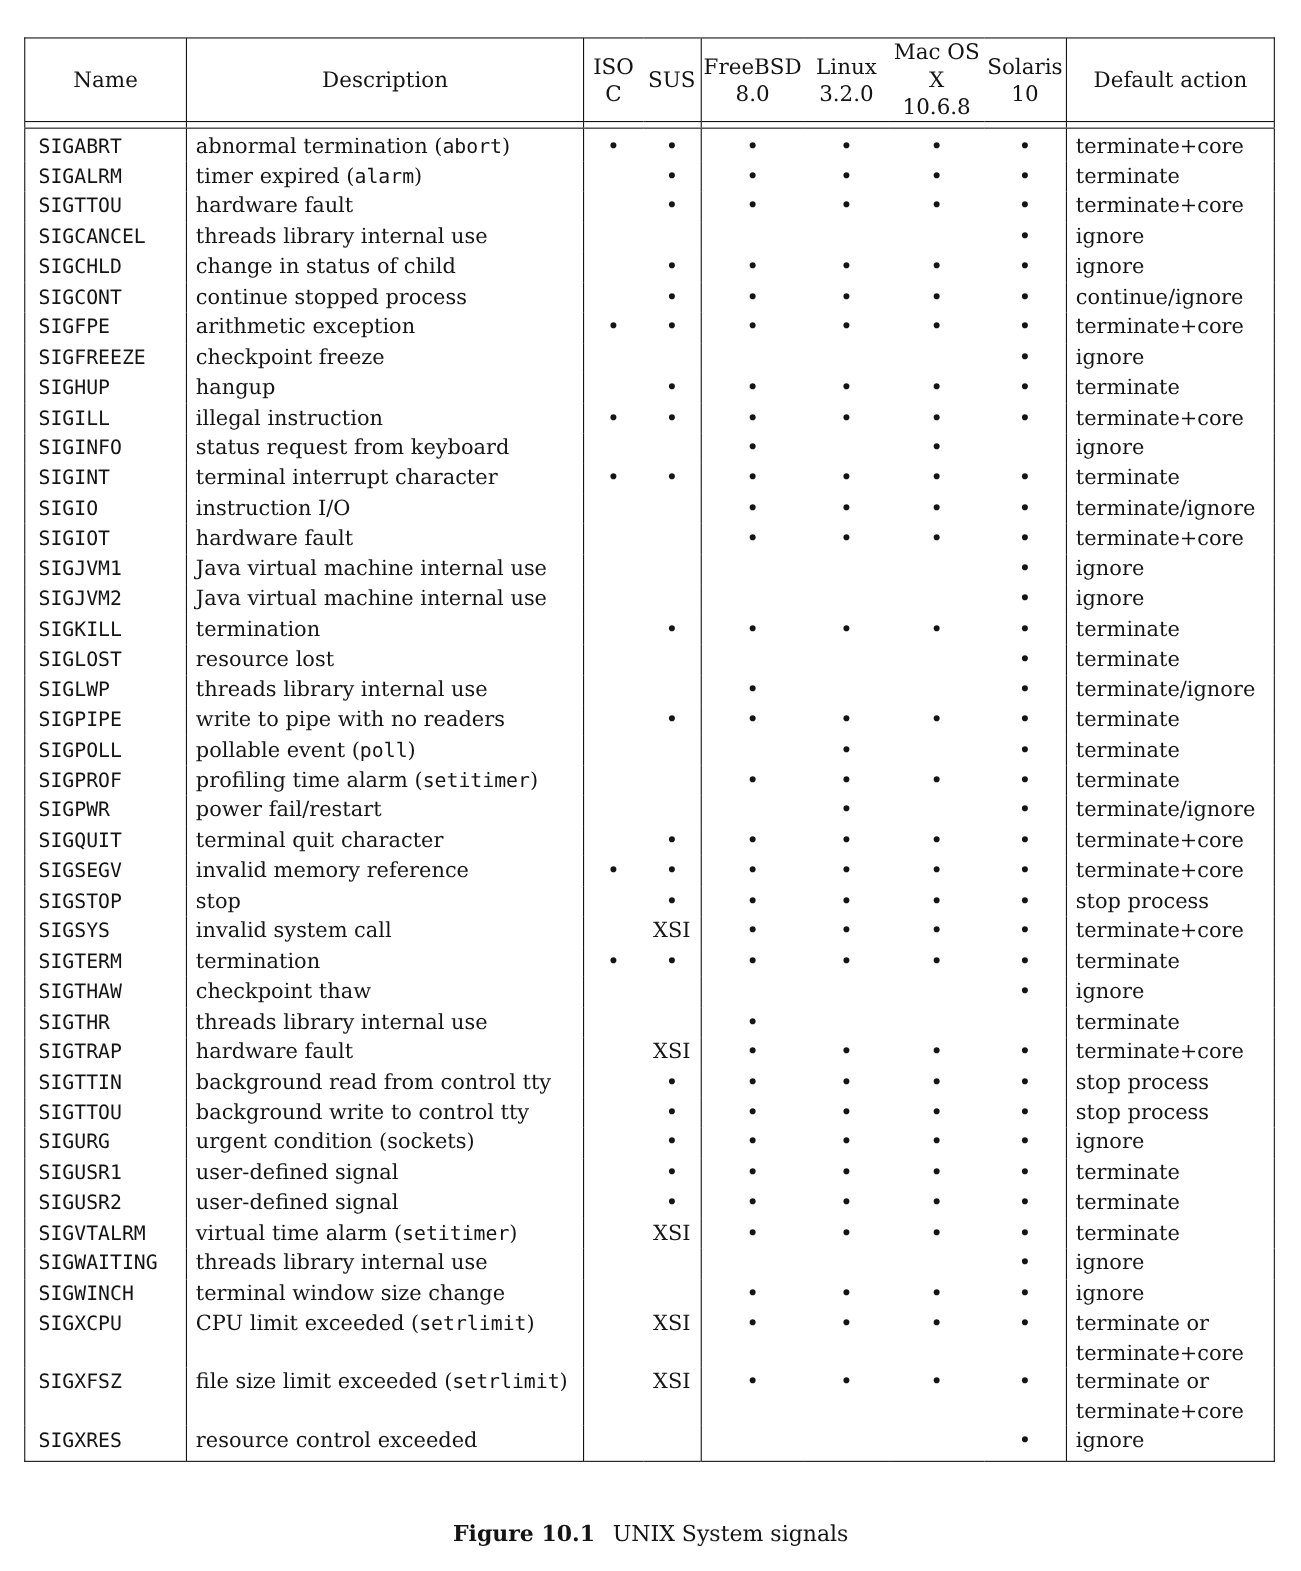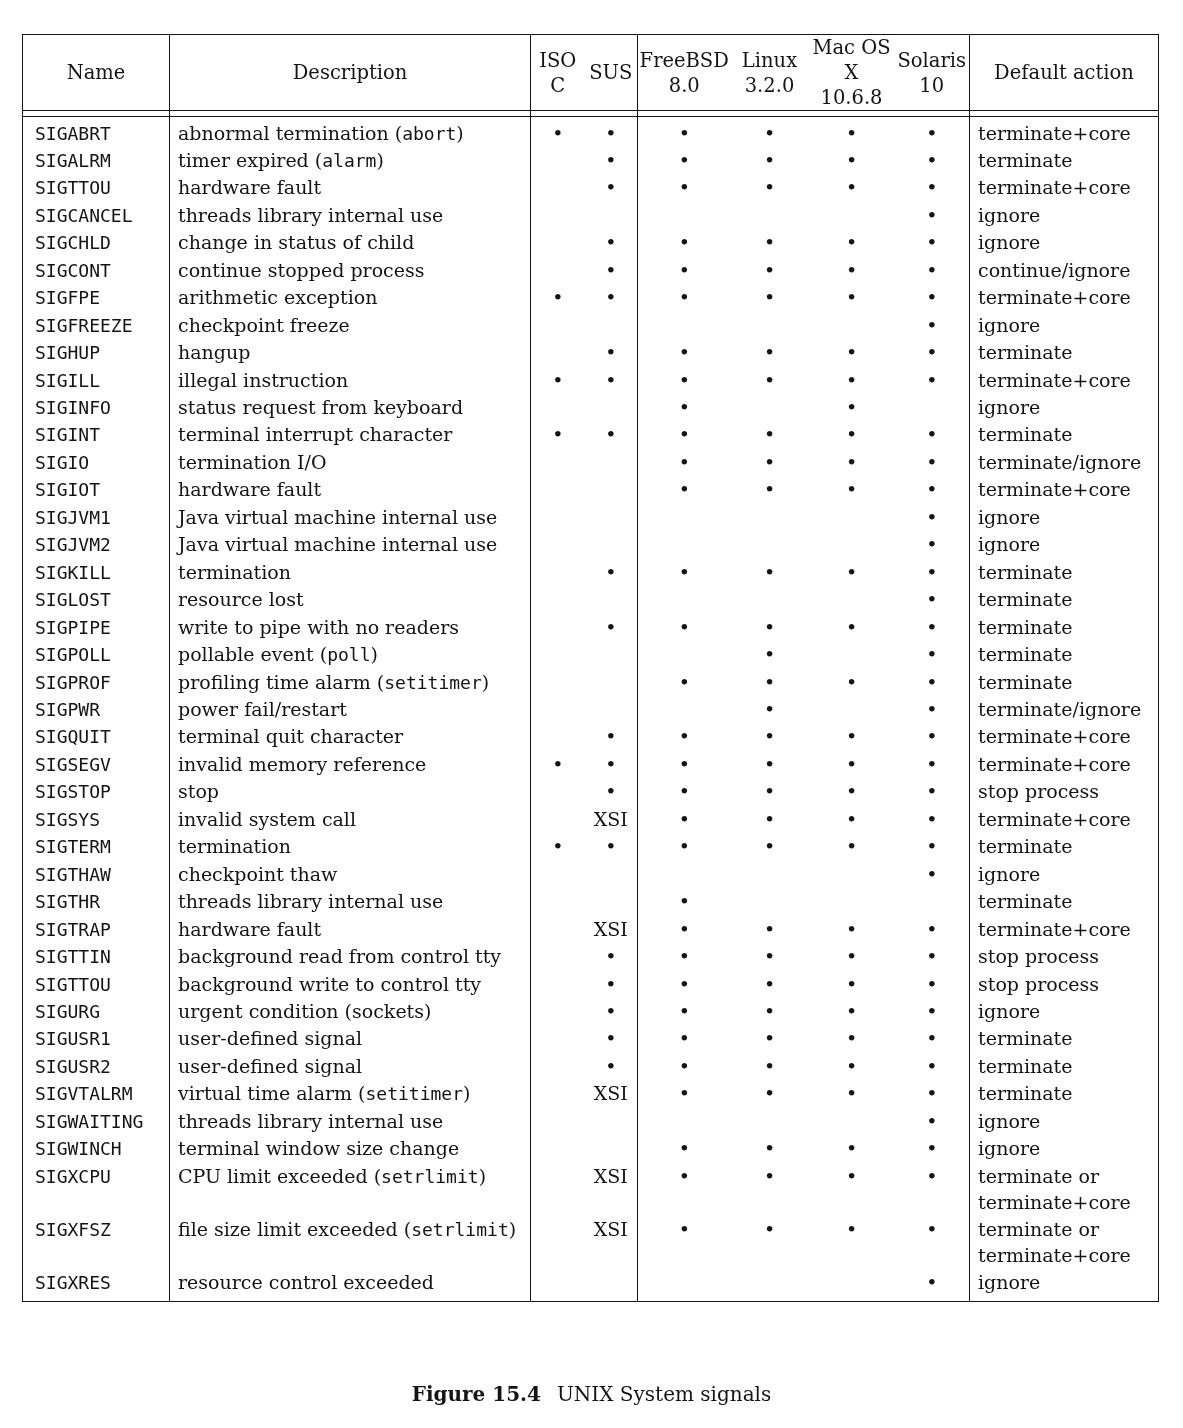--- a/index.html
+++ b/index.html
@@ -215,21 +215,21 @@
           <td class="dot bl">•</td>
           <td class="dot">•</td>
           <td class="dot bl">•</td>
           <td class="dot">•</td>
           <td class="dot">•</td>
           <td class="dot">•</td>
           <td class="action bl"><span>terminate</span></td>
         </tr>
         <tr>
           <td class="name"><span class="mono">SIGIO</span></td>
-          <td class="desc bl"><span>termination I/O</span></td>
+          <td class="desc bl"><span>instruction I/O</span></td>
           <td class="dot bl"></td>
           <td class="dot"></td>
           <td class="dot bl">•</td>
           <td class="dot">•</td>
           <td class="dot">•</td>
           <td class="dot">•</td>
           <td class="action bl"><span>terminate/ignore</span></td>
         </tr>
         <tr>
           <td class="name"><span class="mono">SIGIOT</span></td>
@@ -278,20 +278,31 @@
         <tr>
           <td class="name"><span class="mono">SIGLOST</span></td>
           <td class="desc bl"><span>resource lost</span></td>
           <td class="dot bl"></td>
           <td class="dot"></td>
           <td class="dot bl"></td>
           <td class="dot"></td>
           <td class="dot"></td>
           <td class="dot">•</td>
           <td class="action bl"><span>terminate</span></td>
+        </tr>
+        <tr>
+          <td class="name"><span class="mono">SIGLWP</span></td>
+          <td class="desc bl"><span>threads library internal use</span></td>
+          <td class="dot bl"></td>
+          <td class="dot"></td>
+          <td class="dot bl">•</td>
+          <td class="dot"></td>
+          <td class="dot"></td>
+          <td class="dot">•</td>
+          <td class="action bl"><span>terminate/ignore</span></td>
         </tr>
         <tr>
           <td class="name"><span class="mono">SIGPIPE</span></td>
           <td class="desc bl"><span>write to pipe with no readers</span></td>
           <td class="dot bl"></td>
           <td class="dot">•</td>
           <td class="dot bl">•</td>
           <td class="dot">•</td>
           <td class="dot">•</td>
           <td class="dot">•</td>
@@ -536,16 +547,16 @@
           <td class="dot bl"></td>
           <td class="dot"></td>
           <td class="dot"></td>
           <td class="dot">•</td>
           <td class="action bl"><span>ignore</span></td>
         </tr>
       </tbody>
   </table>
 
   <div class="caption">
-    <span class="cap-label">Figure 15.4</span><span>UNIX System signals</span>
+    <span class="cap-label">Figure 10.1</span><span>UNIX System signals</span>
   </div>
 
 </div>
 
 </body></html>

